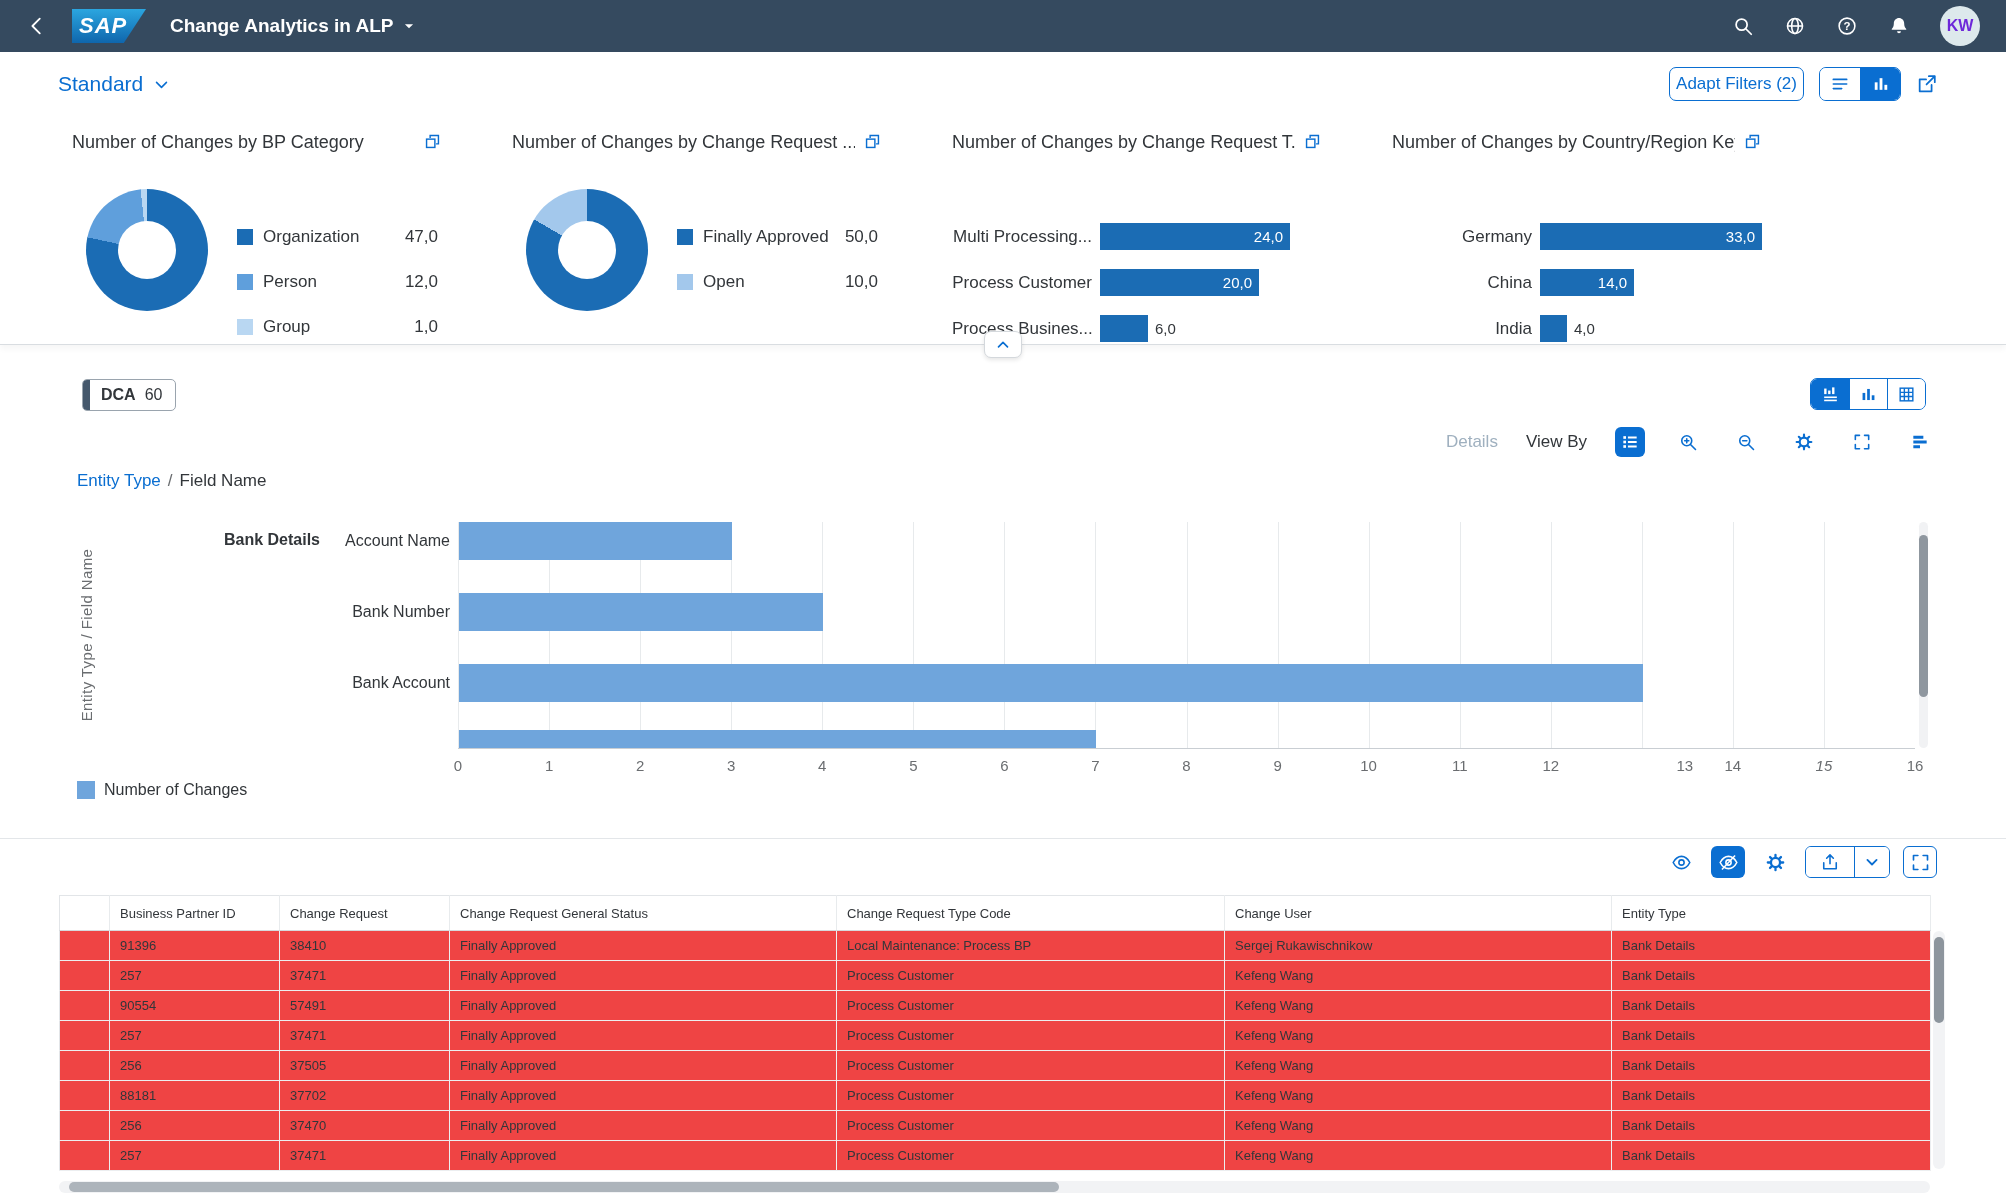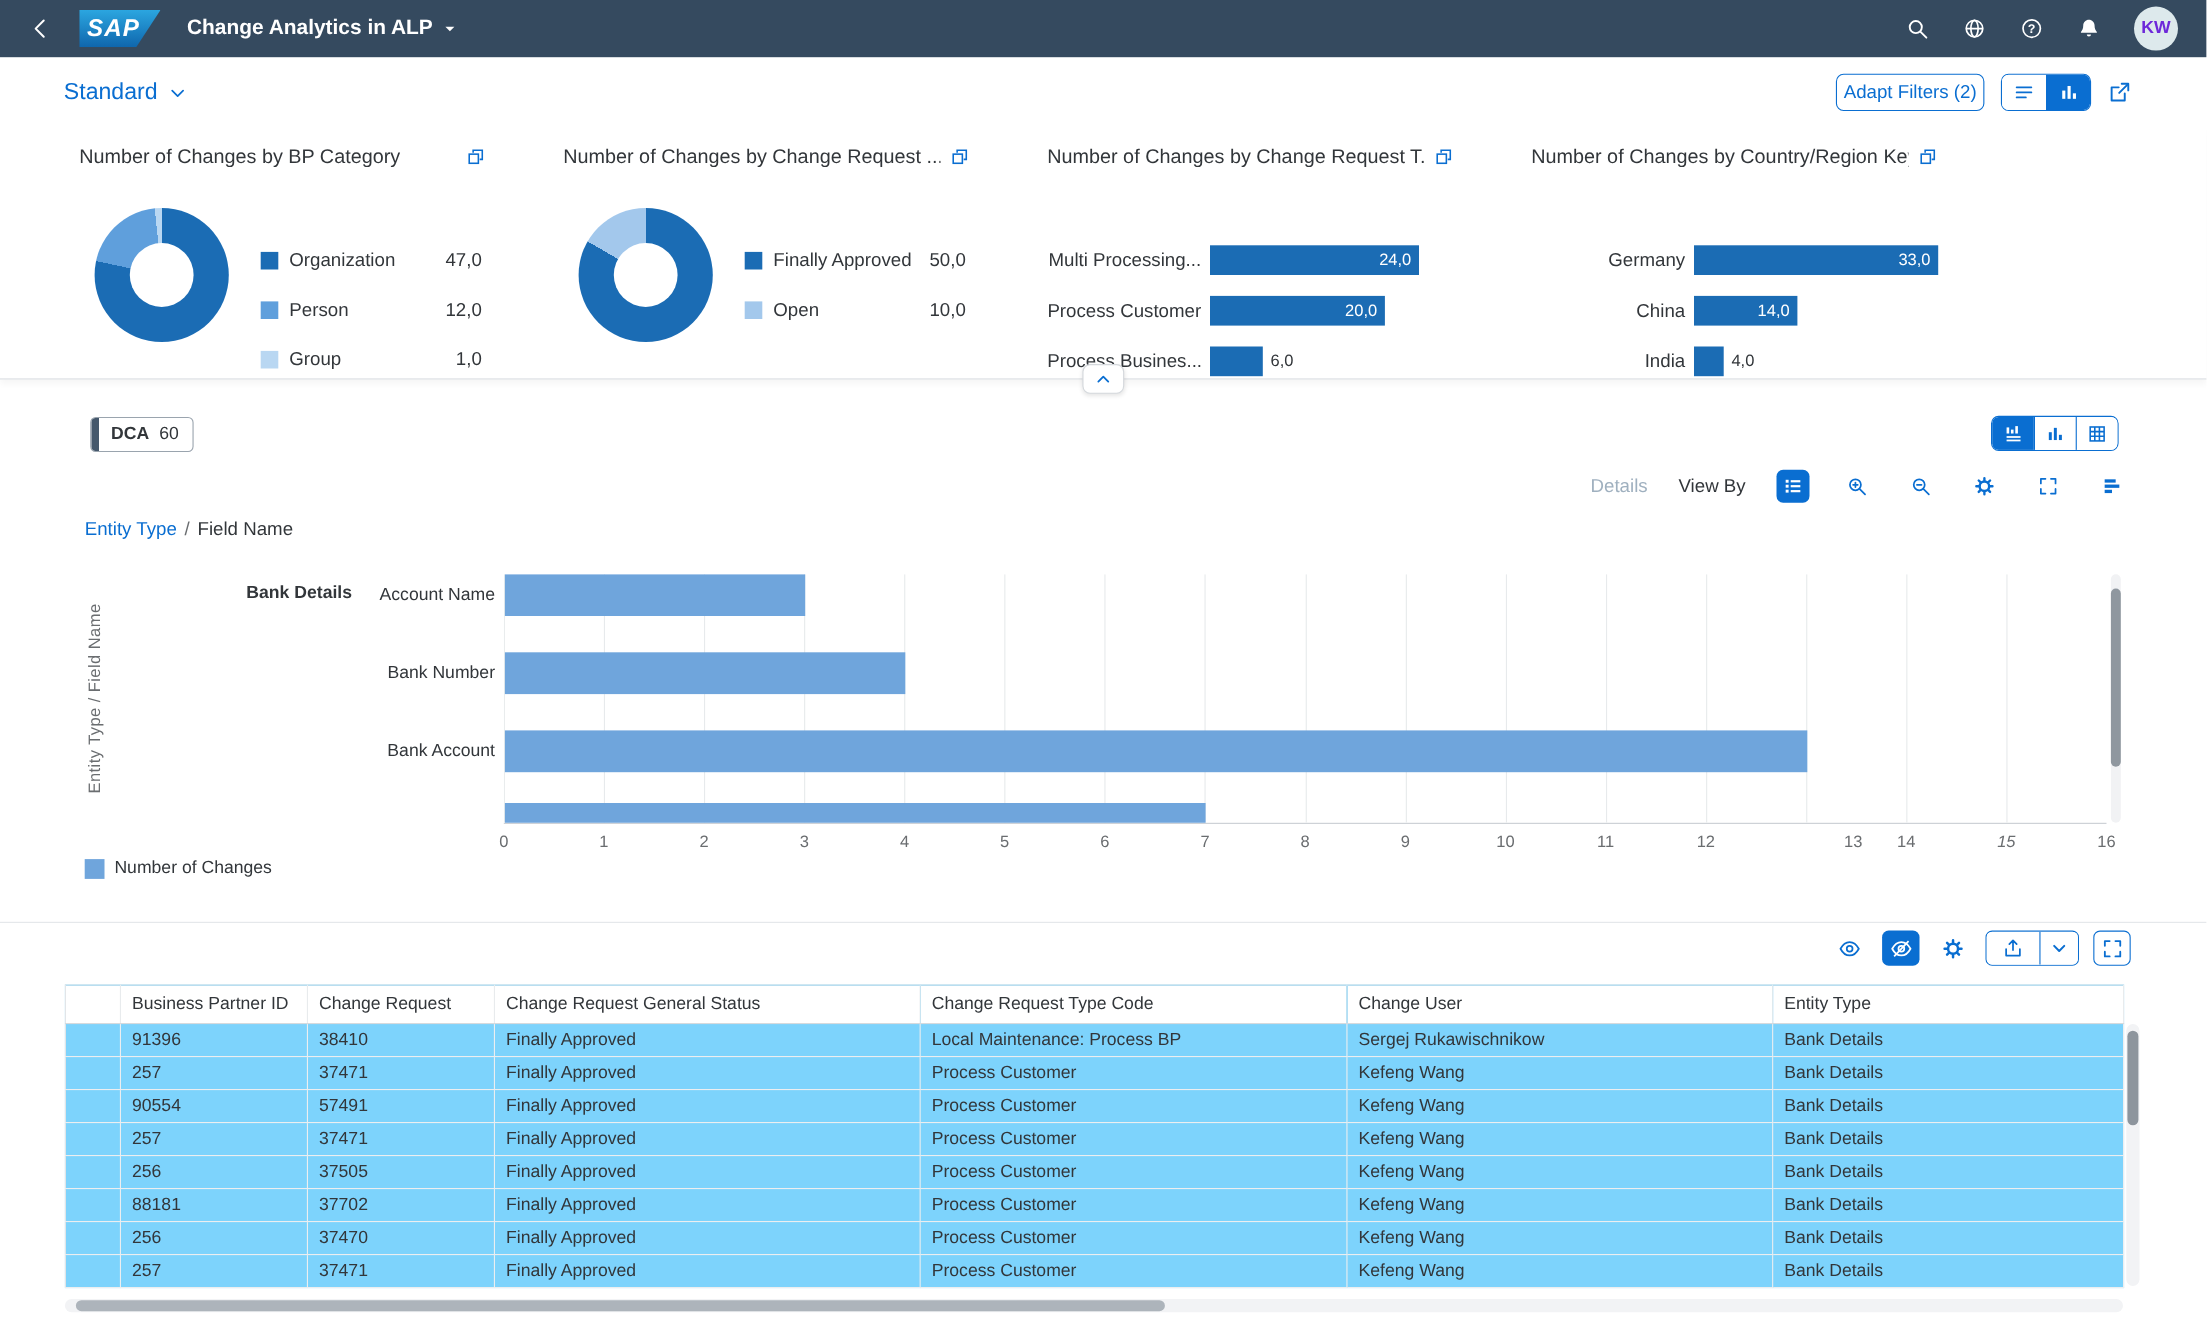--- a/index.html
+++ b/index.html
@@ -33,21 +33,21 @@
   .seg button{width:40px;display:flex;align-items:center;justify-content:center;background:#fff;color:#0a6ed1}
   .seg button + button{border-left:1px solid #0a6ed1}
   .seg button.sel{background:#0a6ed1;color:#fff}
   .icon-blue{color:#0a6ed1}
 
   
   .kpis{position:absolute;top:116px;left:0;right:0;height:229px;background:#fff;
         border-bottom:1px solid #d9dde1;box-shadow:0 4px 6px rgba(0,0,0,.04);
         display:flex;gap:70px;padding:16px 0 0 72px;box-sizing:border-box;z-index:10}
   .kpi-card{width:370px;position:relative}
-  .kpi-head{display:flex;justify-content:space-between;align-items:center}
+  .kpi-head{display:flex;justify-content:space-between;align-items:flex-start}
   .kpi-title{font-size:18px;color:#32363a;white-space:nowrap;overflow:hidden}
   .kpi-copy{color:#0a6ed1;margin-left:8px}
   .kpi-copy svg{width:19px;height:19px}
   .kpi-body{position:relative;height:168px}
   .donut{position:absolute;left:14px;top:36px;width:122px;height:122px;border-radius:50%}
   .donut::after{content:"";position:absolute;inset:32px;background:#fff;border-radius:50%}
   .kpi-legend{position:absolute;left:165px;right:4px;top:74px;display:flex;flex-direction:column;gap:25px}
   .leg-row{display:flex;align-items:center;font-size:17px;line-height:20px}
   .leg-sq{width:16px;height:16px;margin-right:10px;flex:none}
   .leg-val{margin-left:auto}
@@ -107,21 +107,21 @@
   .tt-icon{color:#0a6ed1;width:34px;height:32px;display:flex;align-items:center;justify-content:center;border-radius:6px}
   .tt-icon.sel{background:#0a6ed1;color:#fff}
   .tt-icon svg{width:21px;height:21px}
   .tt-bordered{border:1px solid #0a6ed1}
   .split-btn{display:flex;border:1px solid #0a6ed1;border-radius:6px;overflow:hidden;height:32px;box-sizing:border-box}
   .split-btn button{display:flex;align-items:center;justify-content:center;color:#0a6ed1;background:#fff}
   .split-btn .main{width:48px}
   .split-btn .caret{width:35px;border-left:1px solid #0a6ed1}
   .split-btn svg{width:20px;height:20px}
   #grid{position:absolute;top:56px;left:59px;width:1871px;border-collapse:collapse;table-layout:fixed;
-        font-size:16px;background:#7dd3fc;border:1px solid #e2e5e8}
+        font-size:13px;background:#ef4444;border:1px solid #e2e5e8}
   #grid th{height:34px;font-weight:400;color:#32363a;text-align:left;padding:0 10px;white-space:nowrap;
            overflow:hidden;border-right:1px solid #e8ebed;border-bottom:1px solid #d6dadd;background:#fff}
   #grid td{height:29px;padding:0 10px;white-space:nowrap;overflow:hidden;border-right:1px solid #eceef0;
            border-bottom:1px solid #eceef0}
   .v-scrollbar{position:absolute;left:1933px;top:92px;width:12px;height:238px;background:#f2f3f5;border-radius:6px}
   .v-thumb{position:absolute;left:1px;top:6px;width:10px;height:86px;background:#8d959d;border-radius:5px}
   .h-scrollbar{position:absolute;left:59px;bottom:5px;width:1871px;height:12px;background:#f2f3f5;border-radius:6px}
   .h-thumb{position:absolute;left:10px;top:1px;width:990px;height:10px;background:#adb4bb;border-radius:5px}
 </style>
 </head>

